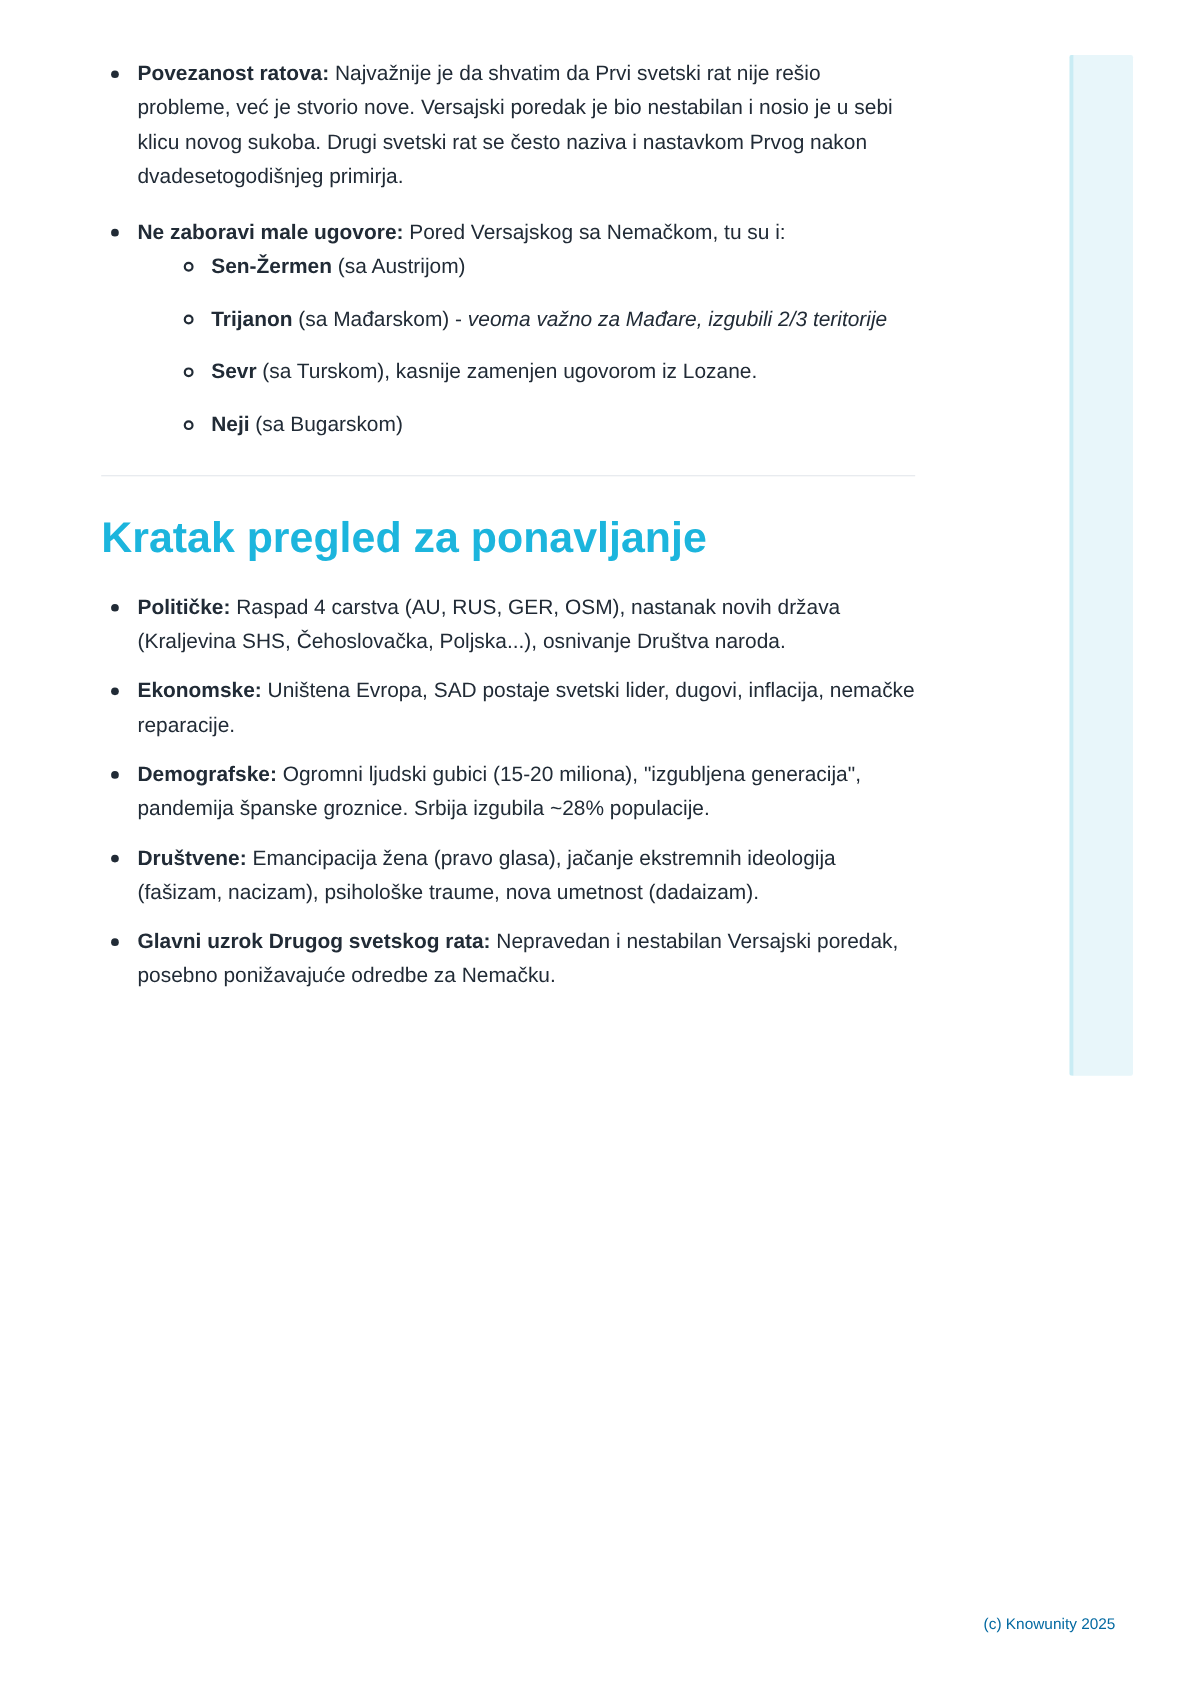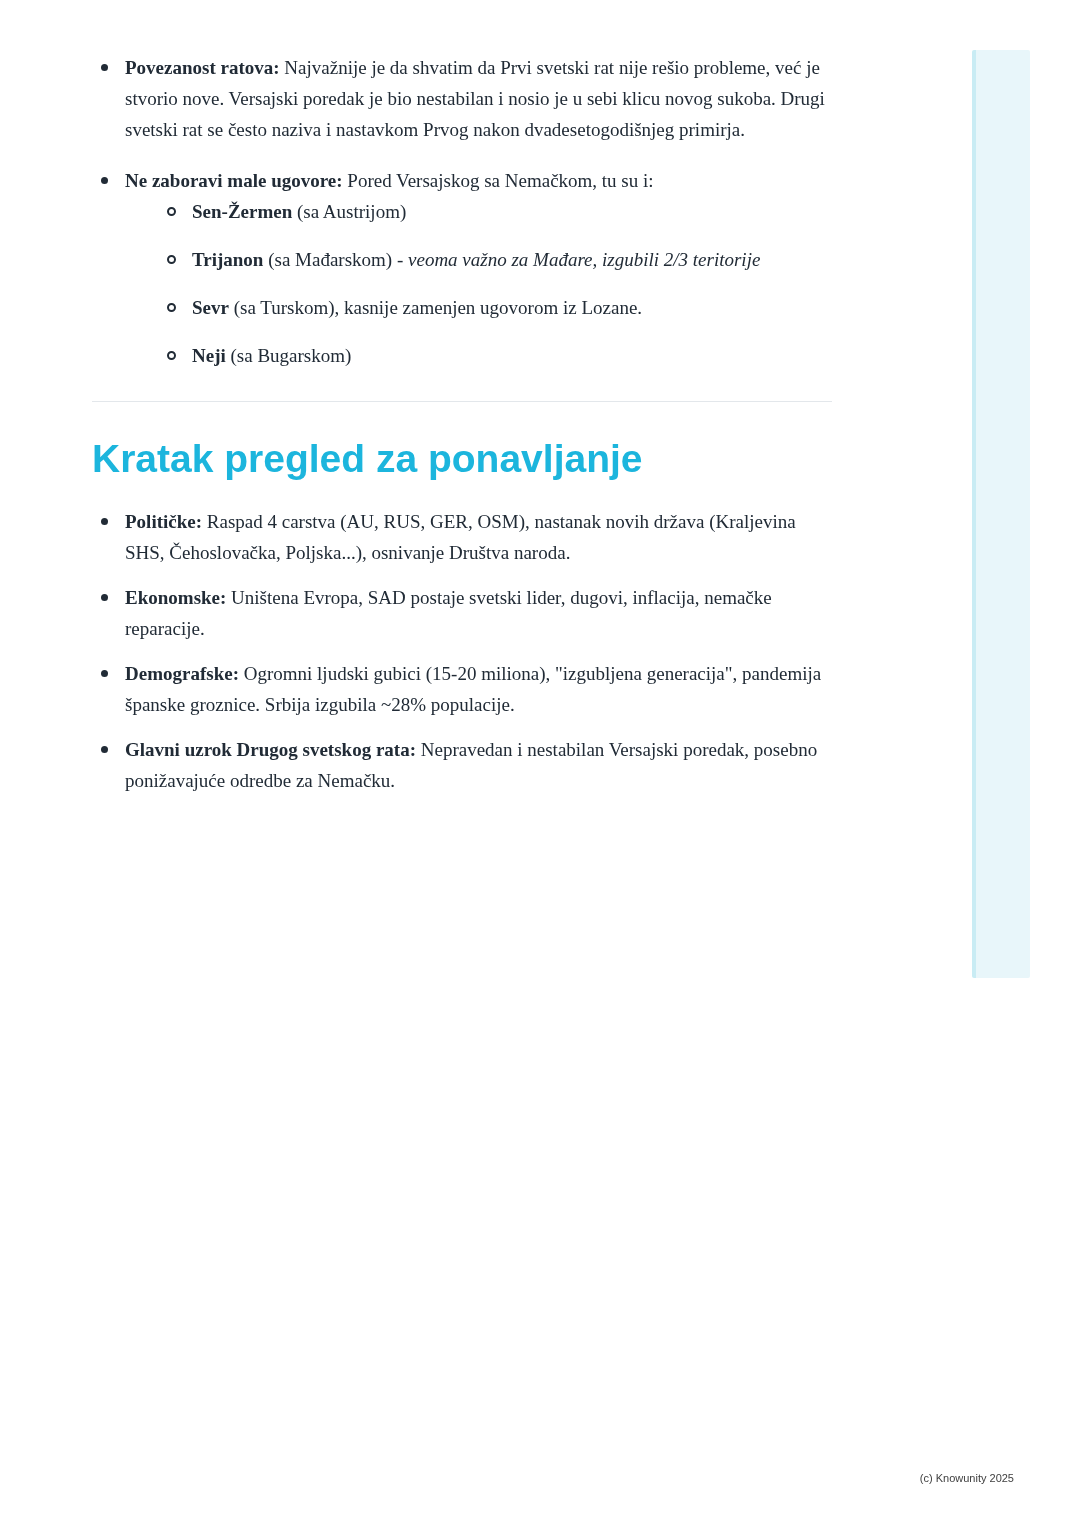--- a/index.html
+++ b/index.html
@@ -27,21 +27,20 @@
     left: 92px;
     top: 52px;
     width: 740px;
     font-size: 19px;
     line-height: 31px;
   }
   .bullet-item {
     position: relative;
     padding-left: 33px;
     margin-bottom: 20px;
-    font-family: Liberation Serif, serif;
   }
   .bullet-item > .dot {
     position: absolute;
     left: 9px;
     top: 12px;
     width: 7px;
     height: 7px;
     border-radius: 50%;
     background: #212b36;
     display: block;
@@ -75,22 +74,22 @@
     font-size: 39px;
     line-height: 34px;
     font-weight: 700;
     margin: 40px 0 30px 0;
   }
   .review-list .bullet-item { margin-bottom: 14px; }
   .footer {
     position: absolute;
     right: 66px;
     bottom: 44px;
-    font-size: 11px;
-    color: #404040;
+    font-size: 14px;
+    color: #0369a1;
   }
 </style>
 </head>
 <body>
 
 <div class="side-stripe"></div>
 
 <div class="content">
 
   <div class="top-list">
@@ -144,20 +143,24 @@
     <div class="bullet-item">
       <span class="dot"></span>
       <span class="lead">Ekonomske:</span><span> Uništena Evropa, SAD postaje svetski lider, dugovi, inflacija, nemačke reparacije.</span>
     </div>
 
     <div class="bullet-item">
       <span class="dot"></span>
       <span class="lead">Demografske:</span><span> Ogromni ljudski gubici (15-20 miliona), "izgubljena generacija", pandemija španske groznice. Srbija izgubila ~28% populacije.</span>
     </div>
 
+    <div class="bullet-item">
+      <span class="dot"></span>
+      <span class="lead">Društvene:</span><span> Emancipacija žena (pravo glasa), jačanje ekstremnih ideologija (fašizam, nacizam), psihološke traume, nova umetnost (dadaizam).</span>
+    </div>
 
     <div class="bullet-item">
       <span class="dot"></span>
       <span class="lead">Glavni uzrok Drugog svetskog rata:</span><span> Nepravedan i nestabilan Versajski poredak, posebno ponižavajuće odredbe za Nemačku.</span>
     </div>
 
   </div>
 </div>
 
 <div class="footer">(c) Knowunity 2025</div>

